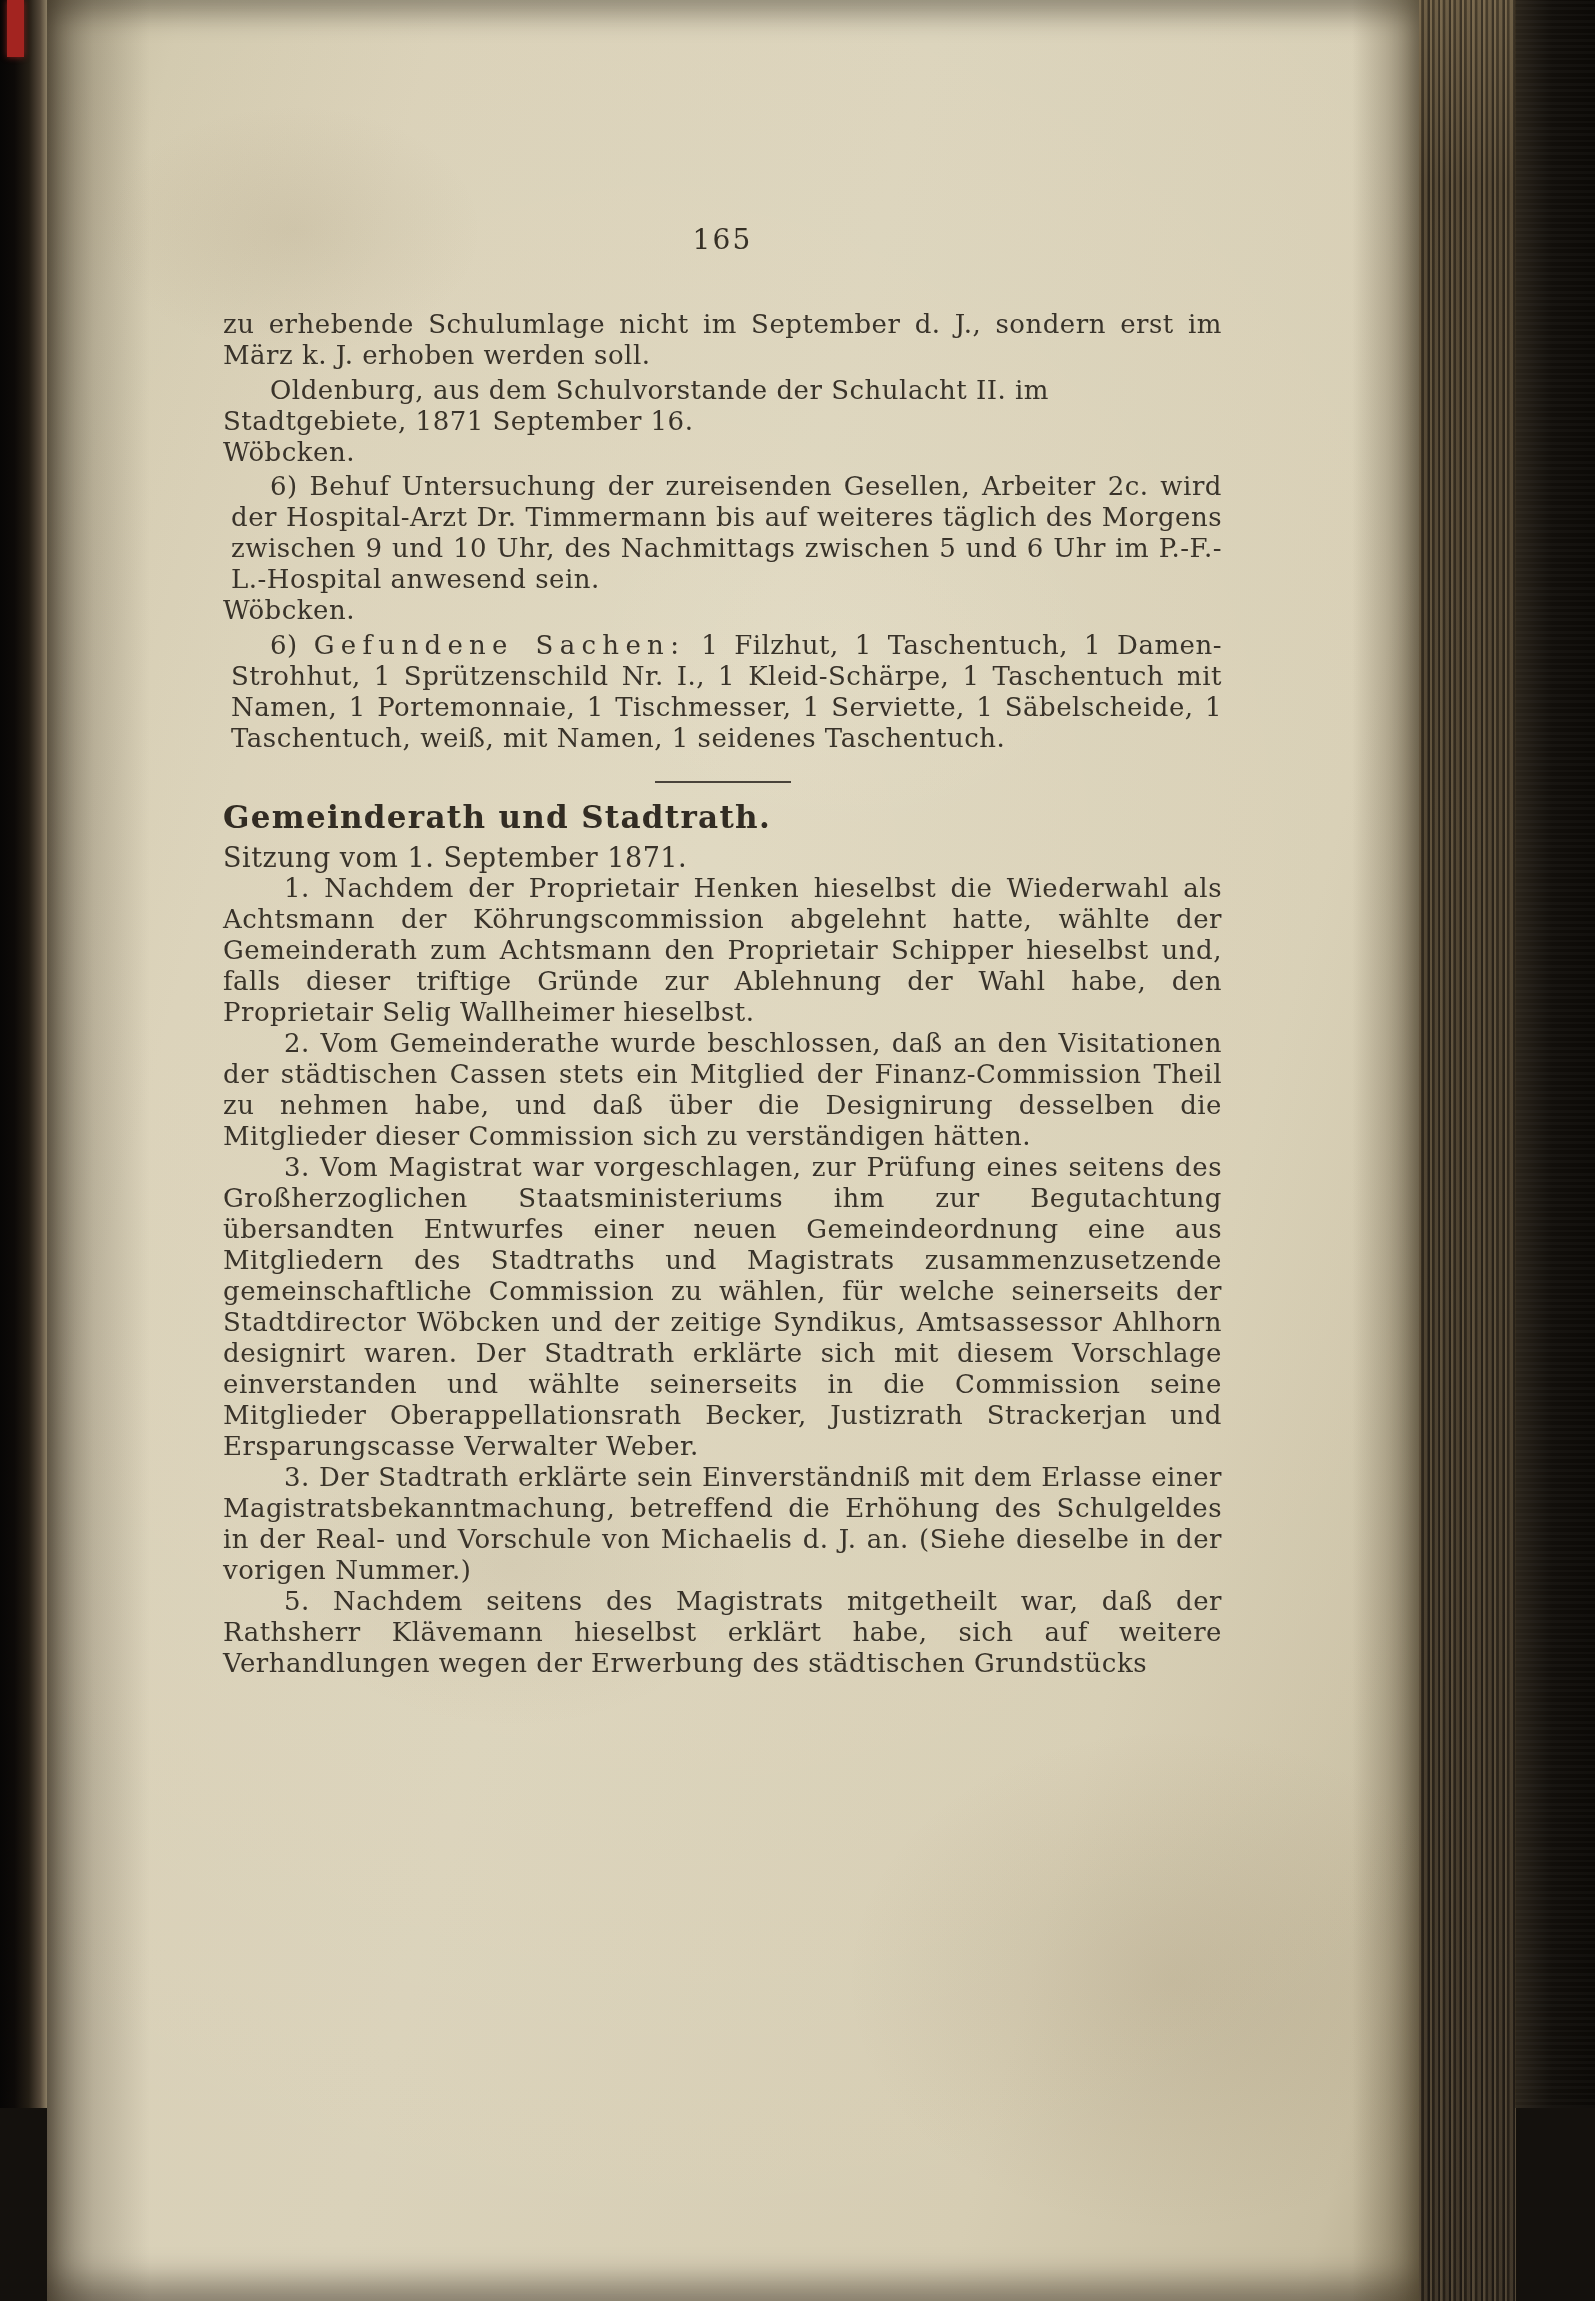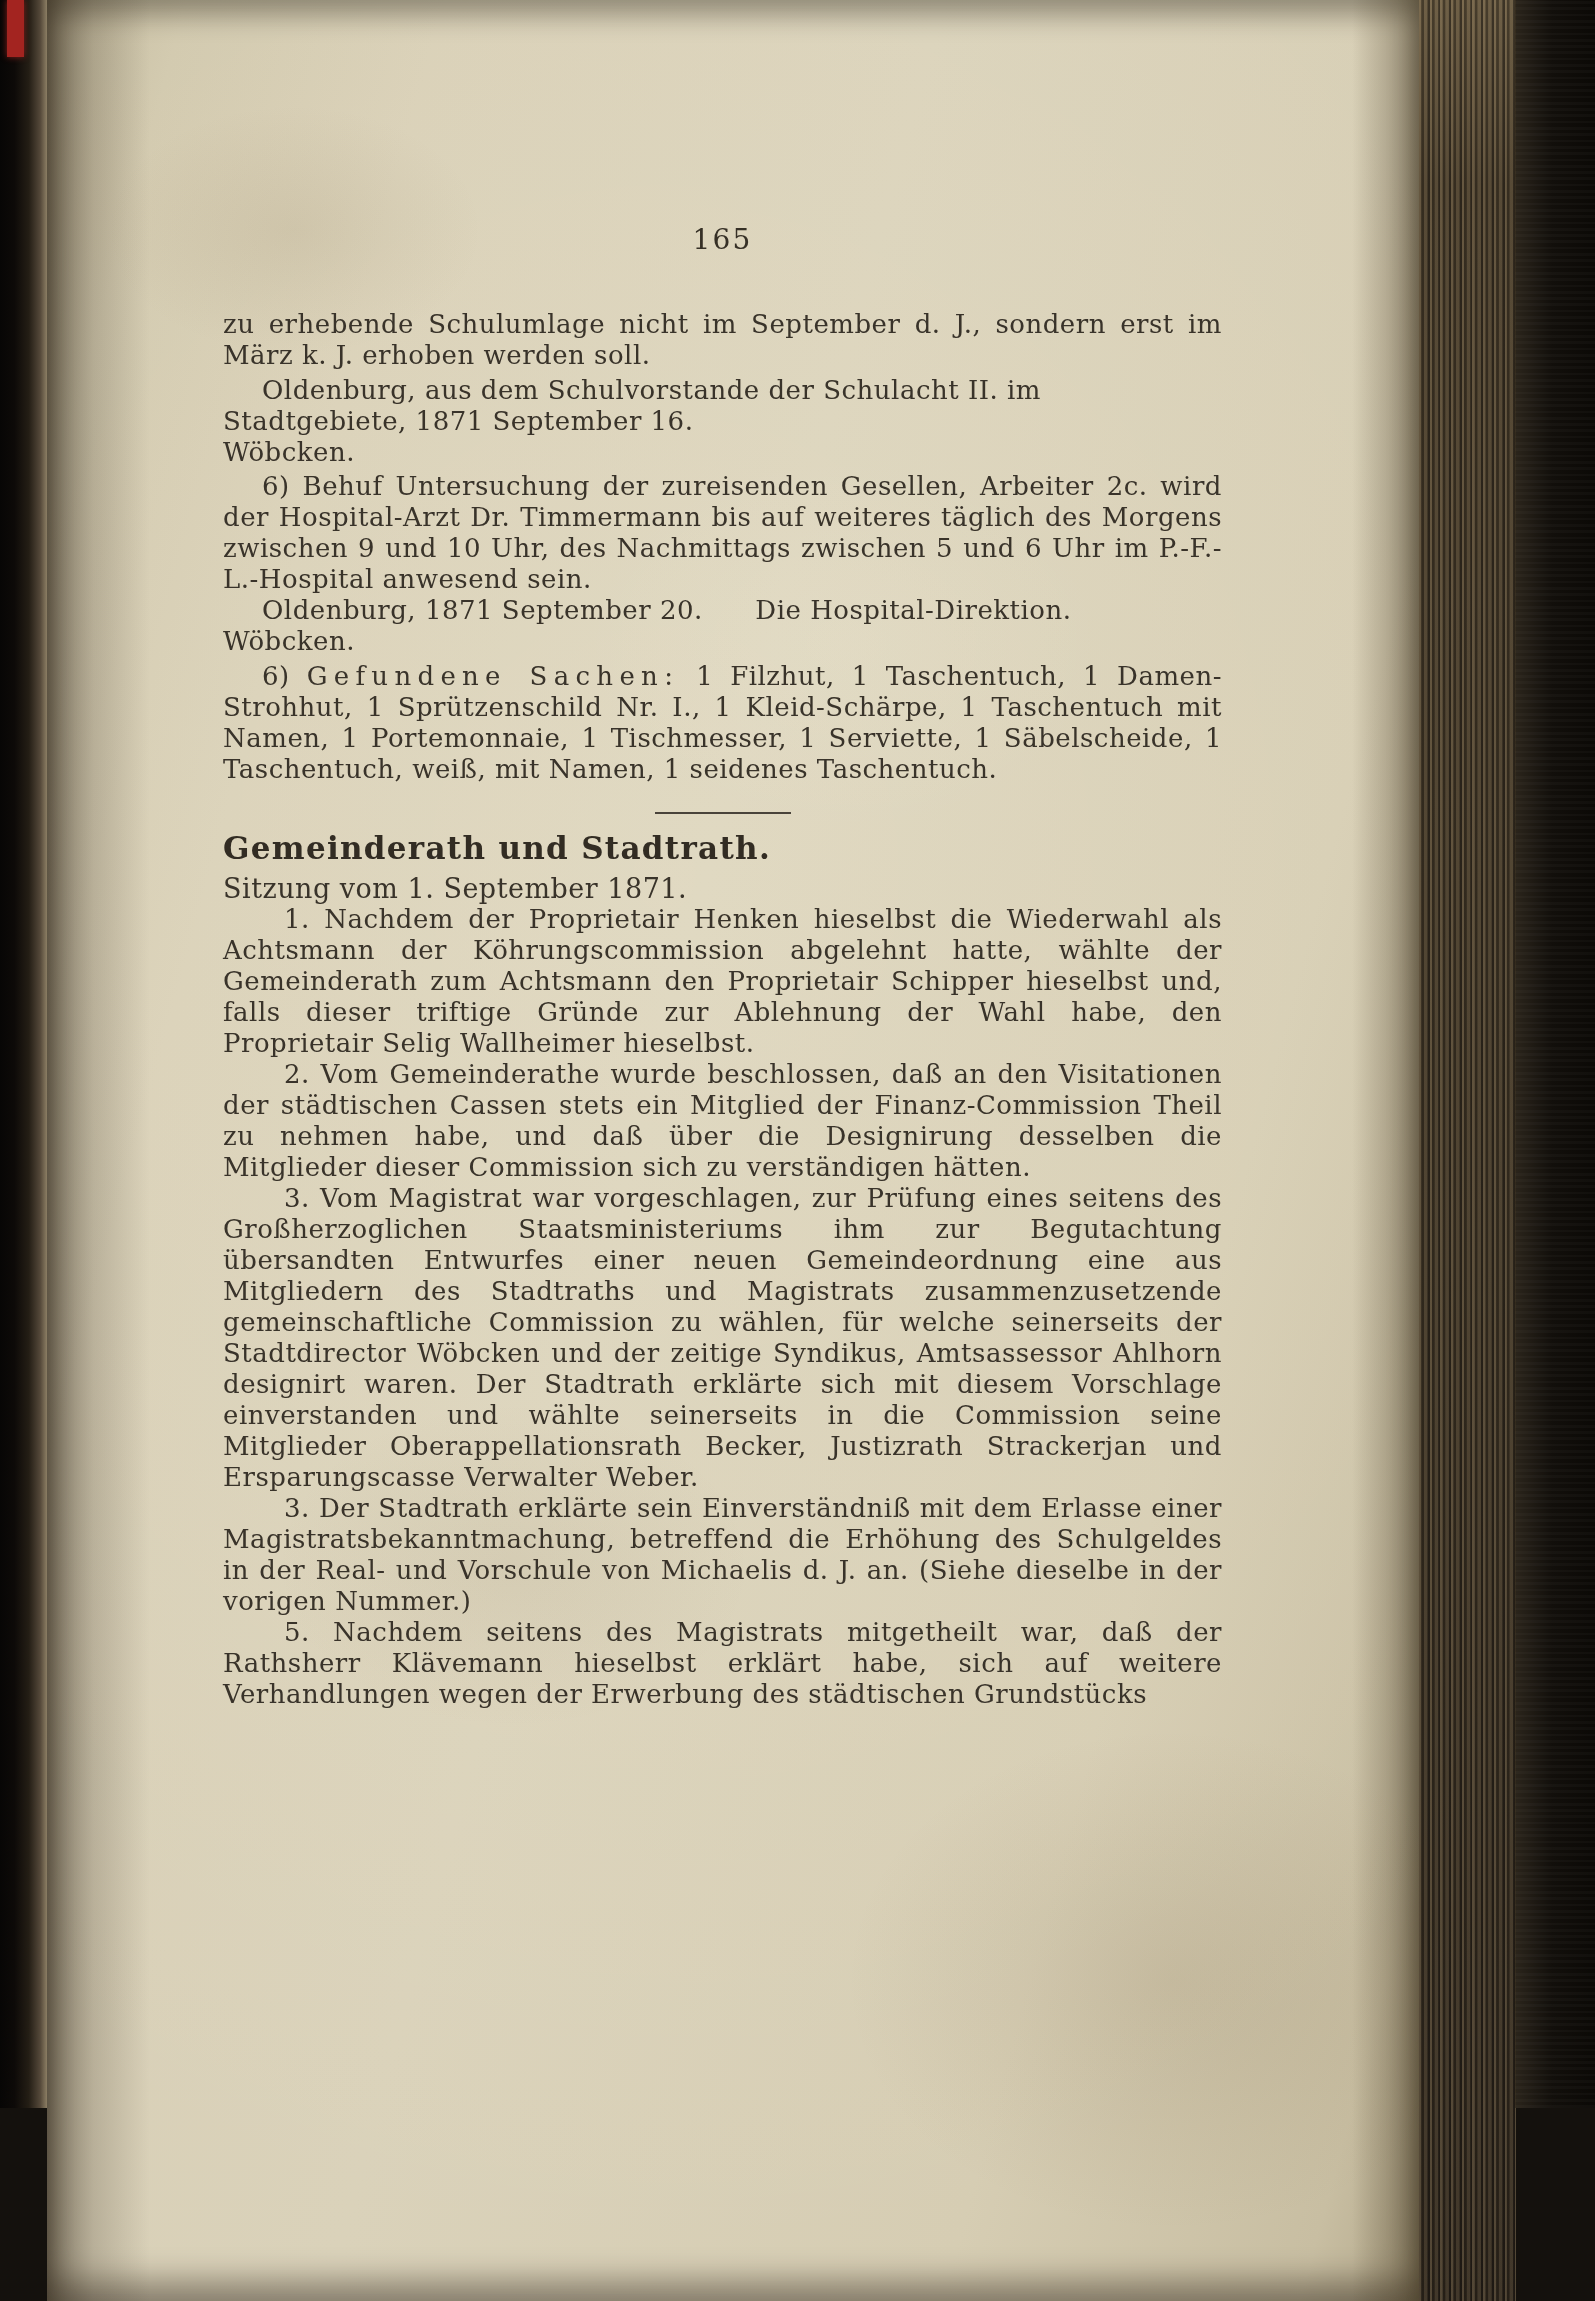--- a/index.html
+++ b/index.html
@@ -64,21 +64,21 @@
   }
 
   
   .content {
     position:absolute; left:176px; top:224px; width:999px;
     color:#39332a;
     font-size:26px; line-height:31px; letter-spacing:0.5px;
   }
   .pagenum { text-align:center; font-size:28px; letter-spacing:2.2px; margin-bottom:54px; color:#363026; }
   p.just { text-align:justify; hyphens:auto; -webkit-hyphens:auto; }
-  .ind    { text-indent:39px; }
+  .ind    { text-indent:39px;margin-left:8px; }
   .ind-lg { text-indent:61px; }
   .center { text-align:left; }
   .pre    { white-space:pre-wrap; }
   .sperr  { letter-spacing:6.3px; }
   .block-gap { margin-top:3.6px; }
   .rule {
     width:136px; height:0; margin:27px auto 19.7px;
     border-top:2.7px solid #49433a;
   }
   .heading {
@@ -102,21 +102,20 @@
 
       <div class="pagenum">165</div>
 
       <p class="just">zu erhebende Schulumlage nicht im September d. J., sondern erst im März k. J. erhoben werden soll.</p>
 
       <div class="ind block-gap">Oldenburg, aus dem Schulvorstande der Schulacht II. im</div>
       <div class="center">Stadtgebiete, 1871 September 16.</div>
       <div class="center">Wöbcken.</div>
 
       <p class="just ind block-gap">6) Behuf Untersuchung der zureisenden Gesellen, Arbeiter 2c. wird der Hospital-Arzt Dr. Timmermann bis auf weiteres täglich des Morgens zwischen 9 und 10 Uhr, des Nachmittags zwischen 5 und 6 Uhr im P.-F.-L.-Hospital anwesend sein.</p>
-      <div class="ind pre">Oldenburg, 1871 September 20.      Die Hospital-Direktion.</div>
       <div class="center">Wöbcken.</div>
 
       <p class="just ind block-gap"><span>6) </span><span class="sperr">Gefundene Sachen:</span><span> 1 Filzhut, 1 Taschentuch, 1 Damen-Strohhut, 1 Sprützenschild Nr. I., 1 Kleid-Schärpe, 1 Taschentuch mit Namen, 1 Portemonnaie, 1 Tischmesser, 1 Serviette, 1 Säbelscheide, 1 Taschentuch, weiß, mit Namen, 1 seidenes Taschentuch.</span></p>
 
       <div class="rule"></div>
 
       <h1 class="heading">Gemeinderath und Stadtrath.</h1>
       <div class="subheading">Sitzung vom 1. September 1871.</div>
 
       <p class="just ind-lg">1. Nachdem der Proprietair Henken hieselbst die Wiederwahl als Achtsmann der Köhrungscommission abgelehnt hatte, wählte der Gemeinderath zum Achtsmann den Proprietair Schipper hieselbst und, falls dieser triftige Gründe zur Ablehnung der Wahl habe, den Proprietair Selig Wallheimer hieselbst.</p>

